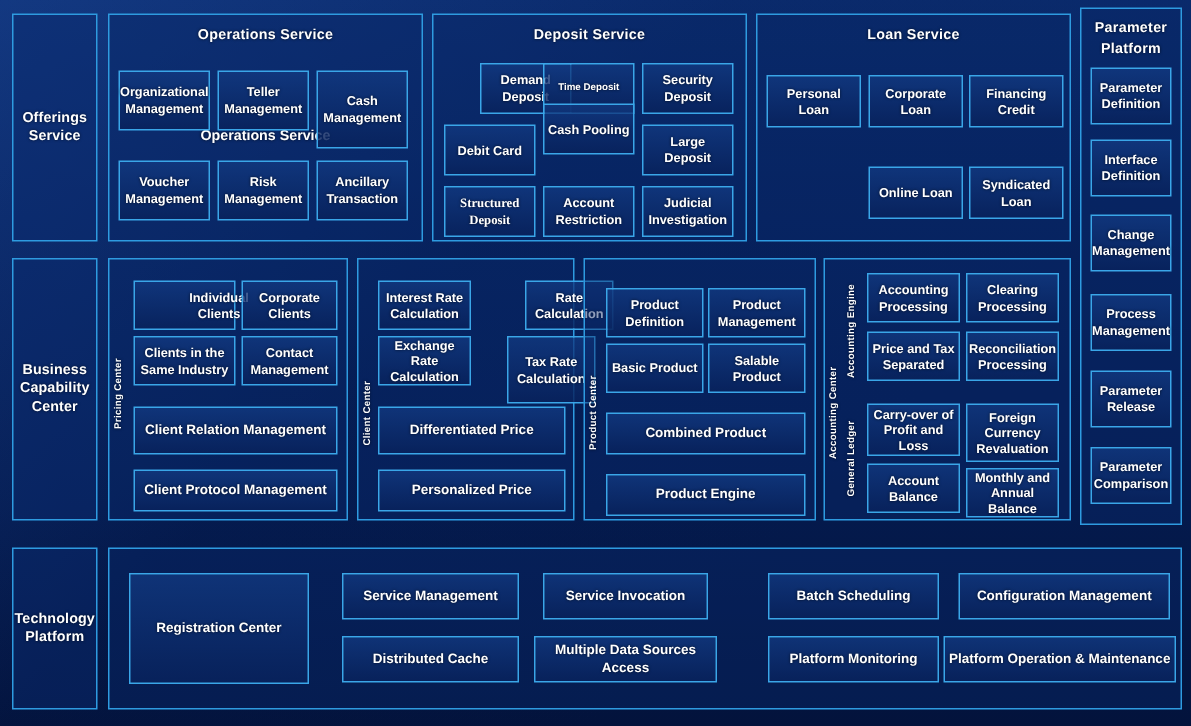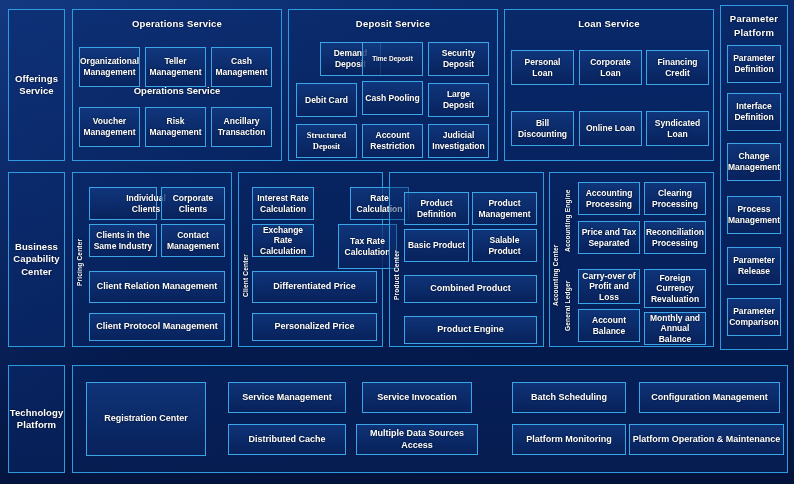--- a/index.html
+++ b/index.html
@@ -122,61 +122,60 @@
 Platform</div>
 
   <div class="group" style="left:72px; top:9px; width:210px; height:152px;"></div>
   <div class="grouptitle" style="left:72px; top:18px; width:210px;">Operations Service</div>
   <div class="floatlabel" style="left:72px; top:85px; width:210px;">Operations Service</div>
 
   <div class="tile" style="left: 79px; top: 47px; width: 61px; height: 40px; white-space: pre-line;">Organizational
 Management</div>
   <div class="tile" style="left: 145px; top: 47px; width: 61px; height: 40px; white-space: pre-line;">Teller
 Management</div>
-  <div class="tile" style="left: 211px; top: 47px; width: 61px; height: 40px; white-space: pre-line;">Cash
+  <div class="tile" style="left: 211px; top: 47px; width: 61px; height: 52px; white-space: pre-line;">Cash
 Management</div>
 
   <div class="tile" style="left: 79px; top: 107px; width: 61px; height: 40px; white-space: pre-line;">Voucher
 Management</div>
   <div class="tile" style="left: 145px; top: 107px; width: 61px; height: 40px; white-space: pre-line;">Risk
 Management</div>
   <div class="tile" style="left: 211px; top: 107px; width: 61px; height: 40px; white-space: pre-line;">Ancillary
 Transaction</div>
 
   <div class="group" style="left:288px; top:9px; width:210px; height:152px;"></div>
   <div class="grouptitle" style="left:288px; top:18px; width:210px;">Deposit Service</div>
 
   <div class="tile" style="left: 296px; top: 42px; width: 61px; height: 34px; white-space: pre-line; margin-left: 24px;">Demand
 Deposit</div>
   <div class="tile tiny" style="left:362px; top:42px; width:61px; height:34px;">Time Deposit</div>
   <div class="tile" style="left: 428px; top: 42px; width: 61px; height: 34px; white-space: pre-line;">Security
 Deposit</div>
 
   <div class="tile" style="left:296px; top:83px; width:61px; height:34px;">Debit Card</div>
-  <div class="tile" style="left:362px; top:81px; width:61px; height:34px;text-align:center;">Cash Pooling</div>
+  <div class="tile" style="left:362px; top:69px; width:61px; height:34px;text-align:center;">Cash Pooling</div>
   <div class="tile" style="left: 428px; top: 83px; width: 61px; height: 34px; white-space: pre-line;">Large
 Deposit</div>
 
   <div class="tile" style="left: 296px; top: 124px; width: 61px; height: 34px; white-space: pre-line; font-family: Liberation Serif, serif;">Structured
 Deposit</div>
   <div class="tile" style="left: 362px; top: 124px; width: 61px; height: 34px; white-space: pre-line;">Account
 Restriction</div>
   <div class="tile" style="left: 428px; top: 124px; width: 61px; height: 34px; white-space: pre-line;">Judicial
 Investigation</div>
 
   <div class="group" style="left:504px; top:9px; width:210px; height:152px;"></div>
   <div class="grouptitle" style="left:504px; top:18px; width:210px;">Loan Service</div>
 
   <div class="tile" style="left:511px; top:50px; width:63px; height:35px;">Personal Loan</div>
   <div class="tile" style="left: 579px; top: 50px; width: 63px; height: 35px; white-space: pre-line;">Corporate
 Loan</div>
   <div class="tile" style="left: 646px; top: 50px; width: 63px; height: 35px; white-space: pre-line;">Financing
 Credit</div>
 
-  <div class="tile" style="left:511px; top:111px; width:63px; height:35px;">Bill Discounting</div>
   <div class="tile" style="left:579px; top:111px; width:63px; height:35px;">Online Loan</div>
   <div class="tile" style="left: 646px; top: 111px; width: 63px; height: 35px; white-space: pre-line;">Syndicated
 Loan</div>
 
   <div class="group" style="left:720px; top:5px; width:68px; height:345px;"></div>
   <div class="grouptitle" style="left:720px; top:12px; width:68px; line-height:1.5; white-space:pre-line;">Parameter
 Platform</div>
 
   <div class="tile" style="left: 727px; top: 45px; width: 54px; height: 38px; white-space: pre-line;">Parameter
 Definition</div>

